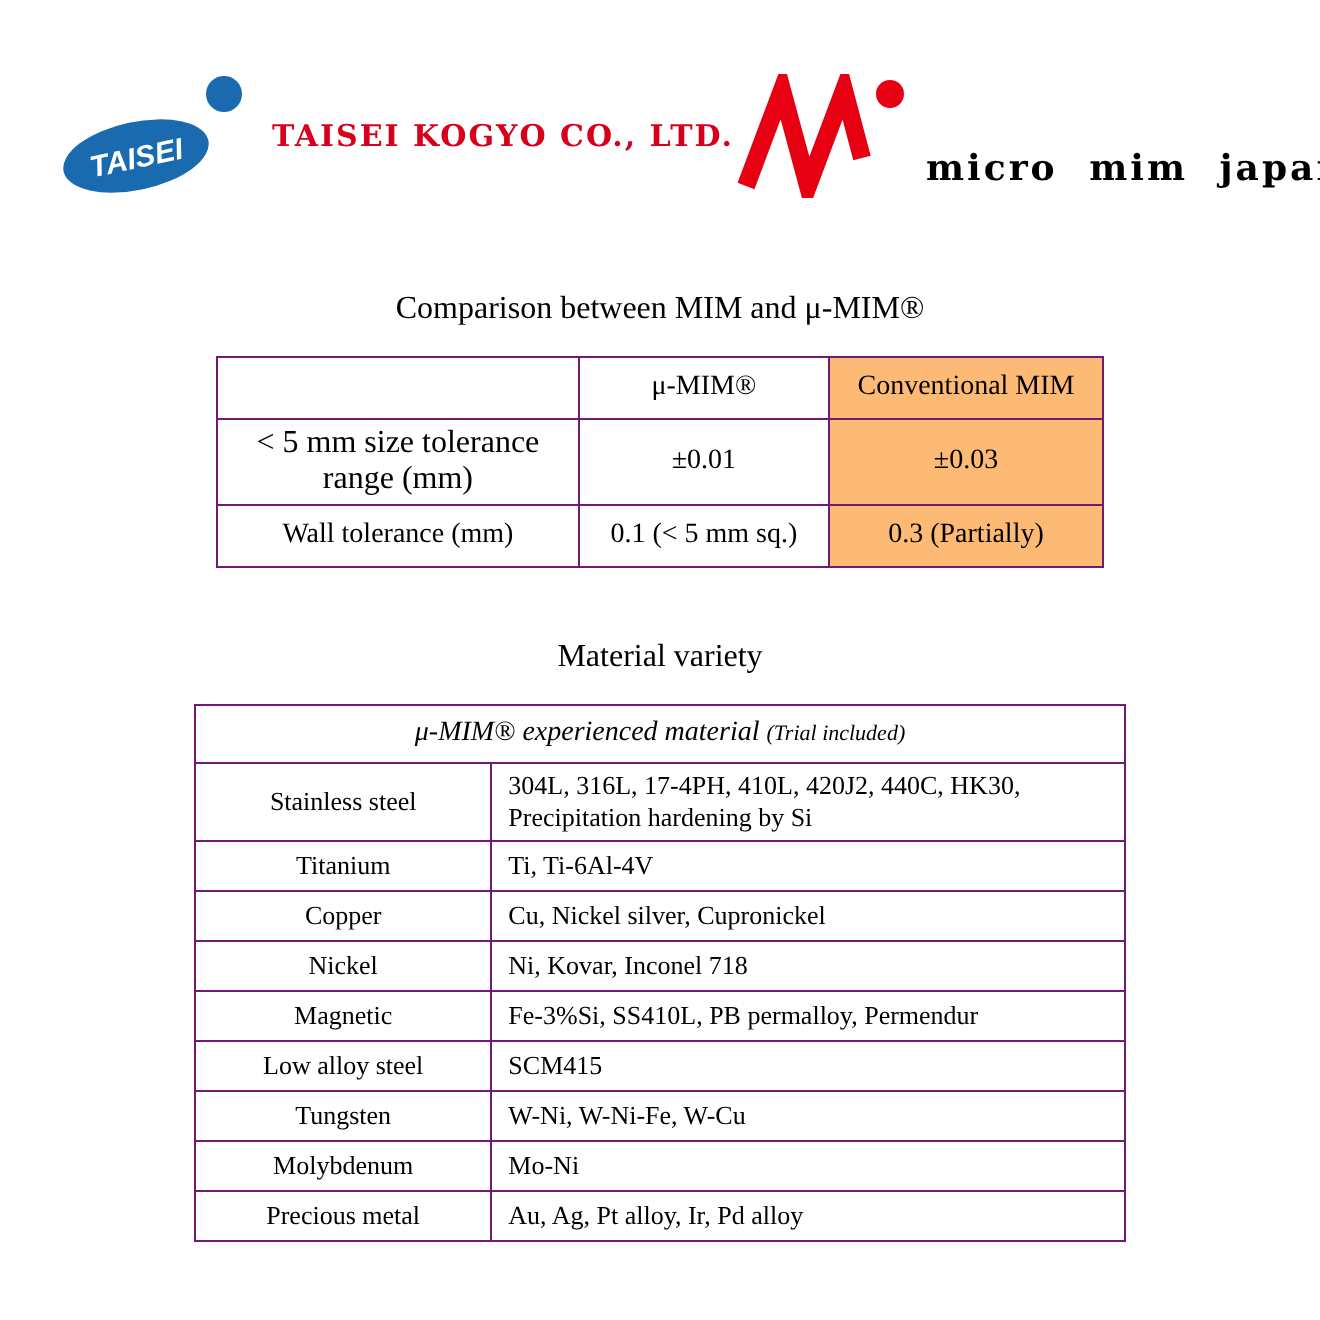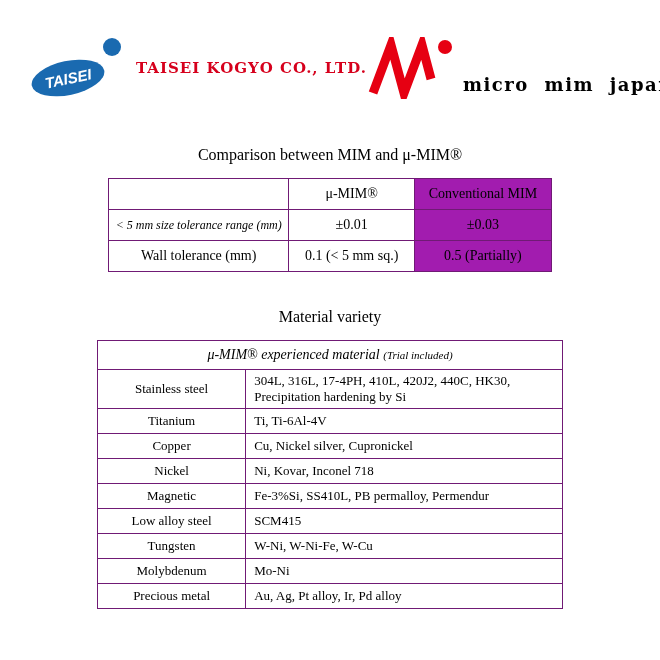--- a/index.html
+++ b/index.html
@@ -74,22 +74,22 @@
   }
   
   .cmp-table { width: 444px; }
   .cmp-table th, .cmp-table td {
     text-align: center;
     font-size: 14px;
     height: 24px;
   }
   .cmp-table .col-label { width: 186px; }
   .cmp-table .col-mim   { width: 124px; }
-  .cmp-table .col-conv  { width: 132px; background: #a21caf; }
-  .cmp-table .small-label { font-size: 12px; font-style: italic; }
+  .cmp-table .col-conv  { width: 132px; background: #fdba74; }
+  .cmp-table .small-label { font-size: 16px; }
   
   .mat-table { width: 466px; }
   .mat-table .mat-header {
     text-align: center;
     font-size: 14px;
     height: 22px;
     font-style: italic;
   }
   .mat-table .mat-header .note { font-size: 11px; }
   .mat-table .cat {
@@ -140,21 +140,21 @@
       <th class="col-conv">Conventional MIM</th>
     </tr>
     <tr>
       <td class="col-label small-label">&lt; 5 mm size tolerance range (mm)</td>
       <td class="col-mim">±0.01</td>
       <td class="col-conv">±0.03</td>
     </tr>
     <tr>
       <td class="col-label">Wall tolerance (mm)</td>
       <td class="col-mim">0.1 (&lt; 5 mm sq.)</td>
-      <td class="col-conv">0.5 (Partially)</td>
+      <td class="col-conv">0.3 (Partially)</td>
     </tr>
   </tbody>
     </table>
 
   <h2 class="section-title title-materials">Material variety</h2>
 
   <table class="mat-table">
     <tbody>
         <tr>
       <td class="mat-header" colspan="2">

